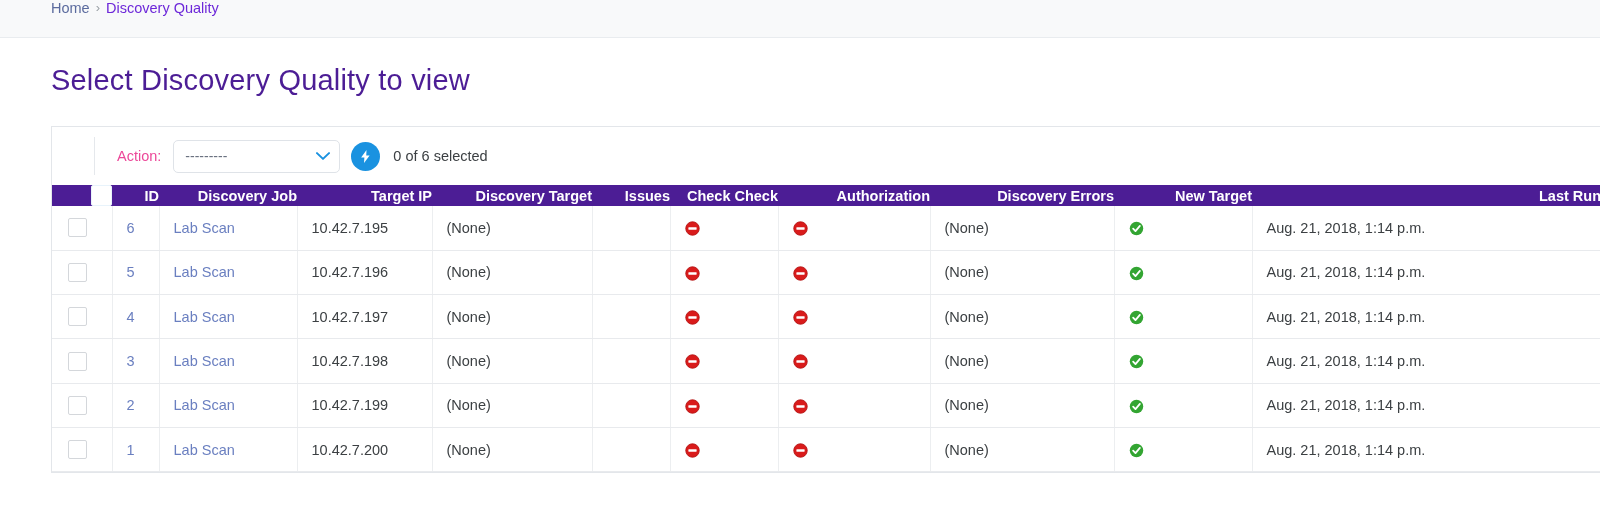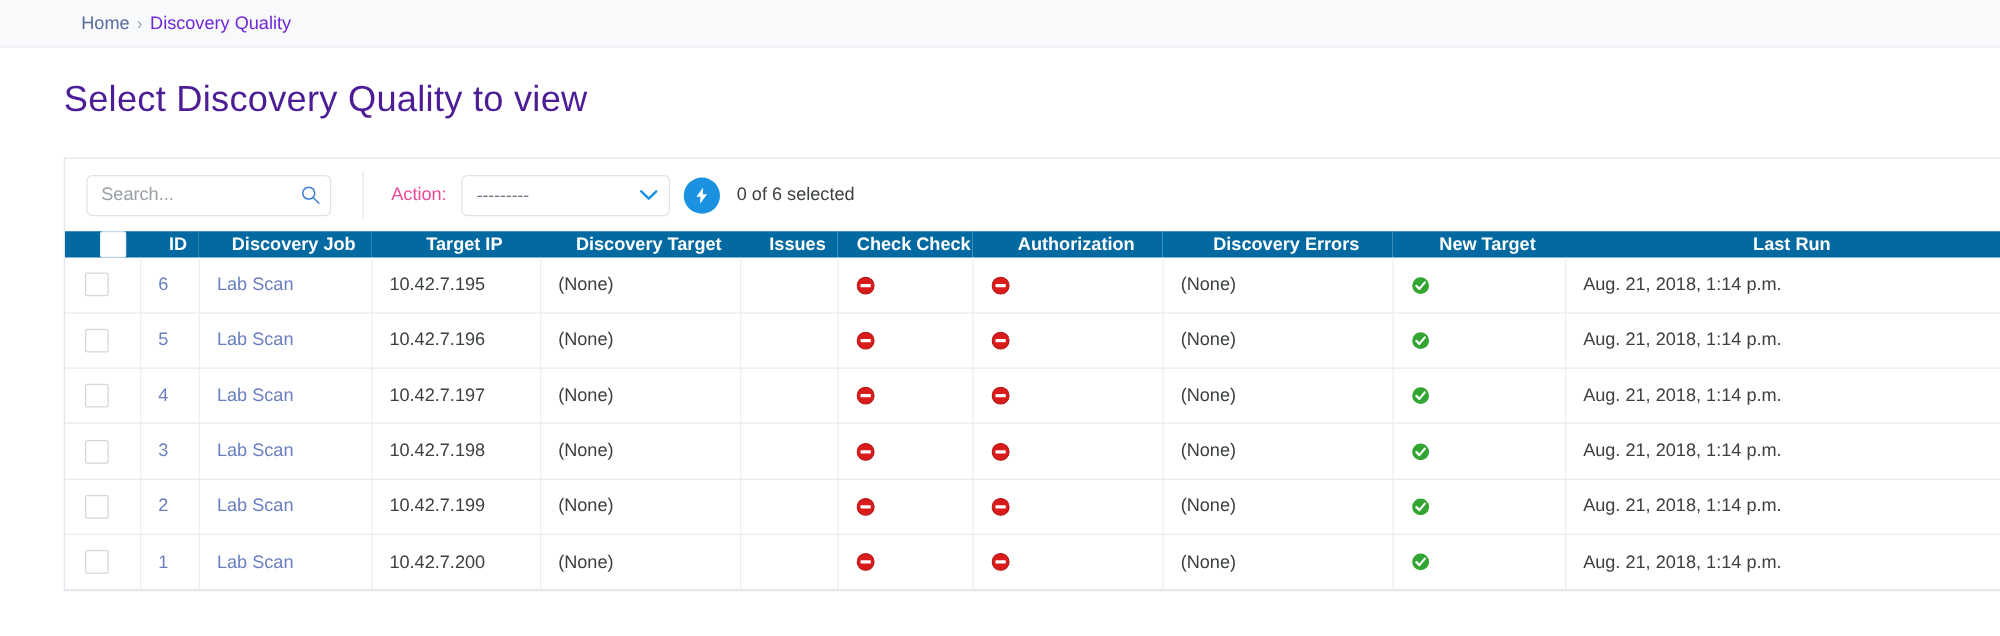--- a/index.html
+++ b/index.html
@@ -10,22 +10,22 @@
     font-family: "Liberation Sans", sans-serif;
     overflow: hidden;
   }
 
   
   .breadcrumb-bar {
     height: 38px;
     background: #f8f9fa;
     border-bottom: 1px solid #e9ecef;
     display: flex;
-    align-items: center;
-    padding-left: 65px;
+    align-items: flex-start;
+    padding-left: 51px;
     font-size: 14.5px;
   }
   .crumb-link {
     color: #5b6b9e;
     text-decoration: none;
     cursor: pointer;
   }
   .crumb-sep {
     color: #9aa0a6;
     margin: 0 6px;
@@ -147,25 +147,25 @@
     text-align: right;
   }
 
   
   table.grid {
     border-collapse: collapse;
     width: 1549px;
     table-layout: fixed;
   }
   table.grid thead th {
-    background: #0369a1;
+    background: #4c1d95;
     color: #ffffff;
     font-size: 14.5px;
     font-weight: bold;
-    text-align: center;
+    text-align: right;
     height: 20px;
     padding: 0 0 0 14px;
     white-space: nowrap;
     vertical-align: middle;
   }
   table.grid thead th.cb-col { padding-left: 16px; }
 
   table.grid tbody td {
     height: 44.3px;
     font-size: 14.5px;
@@ -235,27 +235,20 @@
   <span class="crumb-sep">›</span>
   <span class="crumb-current">Discovery Quality</span>
 </div>
 
 <h1 class="page-title">Select Discovery Quality to view</h1>
 
 <div class="panel">
 
   <div class="toolbar">
 
-    <div class="search-wrap">
-      <input class="search-input" type="text" placeholder="Search..." style="">
-      <svg class="search-icon" viewBox="0 0 16 16">
-        <circle cx="6.4" cy="6.4" r="5.1" fill="none" stroke="#3b82d6" stroke-width="1.3"></circle>
-        <line x1="10.2" y1="10.2" x2="15" y2="15" stroke="#3b82d6" stroke-width="1.3" stroke-linecap="round"></line>
-      </svg>
-    </div>
 
     <div class="tool-divider"></div>
 
     <span class="action-label">Action:</span>
 
     <div class="action-select-wrap">
       <select class="action-select">
         <option>---------</option>
       </select>
       <svg class="select-chevron" viewBox="0 0 14 9">

